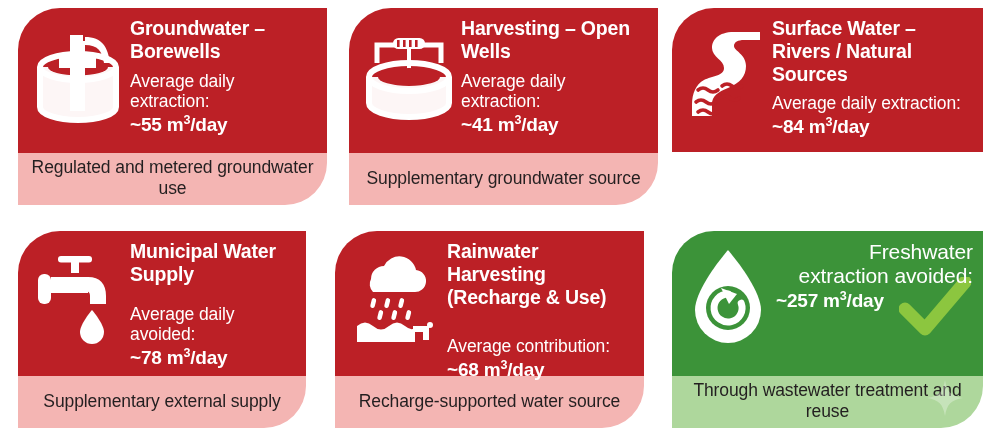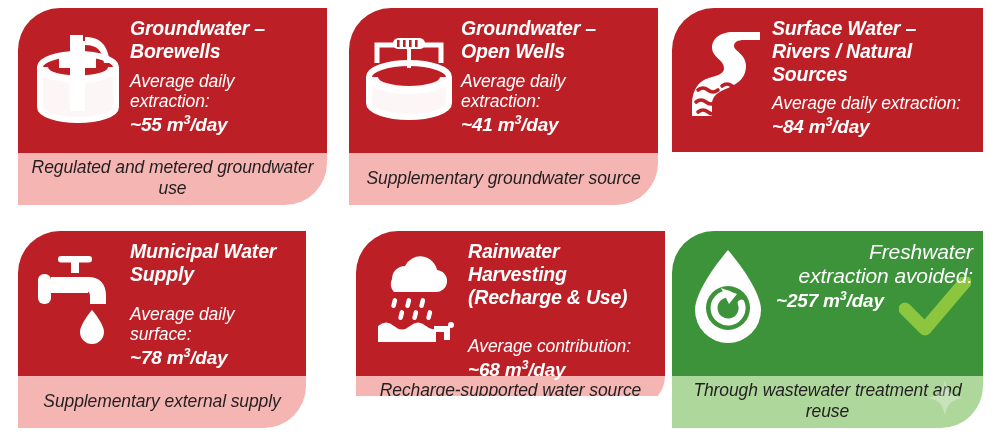--- a/index.html
+++ b/index.html
@@ -19,21 +19,20 @@
     width: 1000px;
     height: 441px;
     background: #ffffff;
   }
 
   .card {
     position: absolute;
     display: flex;
     flex-direction: column;
     overflow: hidden;
-    font-style: italic;
   }
 
   
   .card-body {
     position: relative;
     flex: 0 0 auto;
     display: flex;
     align-items: flex-start;
     box-sizing: border-box;
     border-top-left-radius: 42px;
@@ -134,21 +133,21 @@
     z-index: 1;
     pointer-events: none;
     opacity: 0.55;
   }
 
   
   #card-1 { left: 18px;  top: 8px;   width: 309px; height: 197px; }
   #card-2 { left: 349px; top: 8px;   width: 309px; height: 197px; }
   #card-3 { left: 672px; top: 8px;   width: 311px; height: 144px; }
   #card-4 { left: 18px;  top: 231px; width: 288px; height: 197px; }
-  #card-5 { left: 356px; top: 231px; width: 309px; height: 165px; }
+  #card-5 { left: 335px; top: 231px; width: 309px; height: 197px; }
   #card-6 { left: 672px; top: 231px; width: 311px; height: 197px; }
 
   #card-1 .card-body, #card-2 .card-body, #card-3 .card-body { height: 145px; }
   #card-4 .card-body, #card-5 .card-body, #card-6 .card-body { height: 145px; }
 </style>
 </head>
 <body>
 
 <div id="infographic">
 
@@ -190,21 +189,21 @@
           <rect x="52" y="17" width="2.6" height="7" fill="#bc2026"></rect>
 
           <rect x="44" y="26" width="4" height="30" fill="#fff"></rect>
 
           <ellipse cx="46" cy="54" rx="40" ry="14" stroke="#fff" stroke-width="6" fill="none"></ellipse>
           <path d="M6 54 V80 a40 14 0 0 0 80 0 V54" stroke="#fff" stroke-width="6" fill="#fff" fill-opacity="0.96"></path>
           <ellipse cx="46" cy="54" rx="31" ry="9" fill="#bc2026"></ellipse>
         </svg>
       </div>
       <div class="text-col">
-        <div class="card-title">Groundwater – Open Wells</div>
+        <div class="card-title">Harvesting – Open Wells</div>
         <div class="metric-label">Average daily extraction:</div>
         <div class="metric-value">~41 m<sup>3</sup>/day</div>
       </div>
     </div>
     <div class="card-footer">Supplementary groundwater source</div>
   </div>
 
   <div class="card red wide" id="card-3">
     <div class="card-body">
       <div class="icon-box" style="width:92px;">
@@ -236,21 +235,21 @@
           <rect x="6" y="28" width="13" height="30" rx="6" fill="#fff"></rect>
 
           <path d="M19 31 H56 C68 31 74 38 74 50 V58 H58 V50 C58 46 56 45 52 45 H19 Z" fill="#fff"></path>
           <rect x="19" y="31" width="37" height="16" fill="#fff"></rect>
 
           <path d="M60 64 C60 64 48 78 48 86 a12 12 0 0 0 24 0 C72 78 60 64 60 64 Z" fill="#fff"></path>
         </svg>
       </div>
       <div class="text-col">
         <div class="card-title">Municipal Water Supply</div>
-        <div class="metric-label" style="margin-top:10px;">Average daily surface:</div>
+        <div class="metric-label" style="margin-top:10px;">Average daily avoided:</div>
         <div class="metric-value">~78 m<sup>3</sup>/day</div>
       </div>
     </div>
     <div class="card-footer">Supplementary external supply</div>
   </div>
 
   <div class="card red" id="card-5">
     <div class="card-body">
       <div class="icon-box">
         <svg width="92" height="100" viewBox="0 0 92 100" fill="none">

